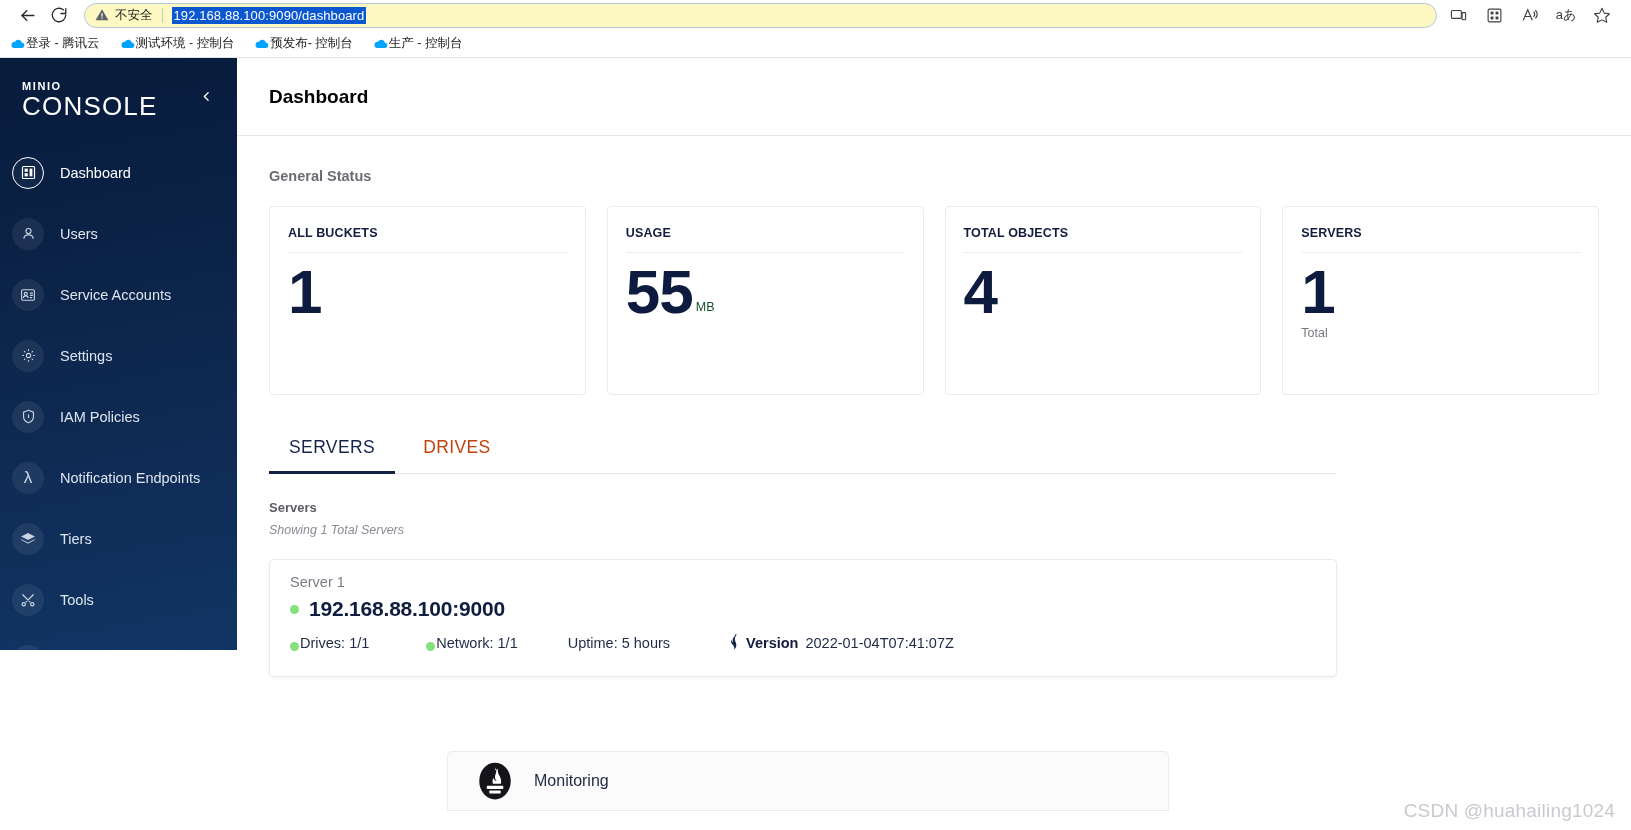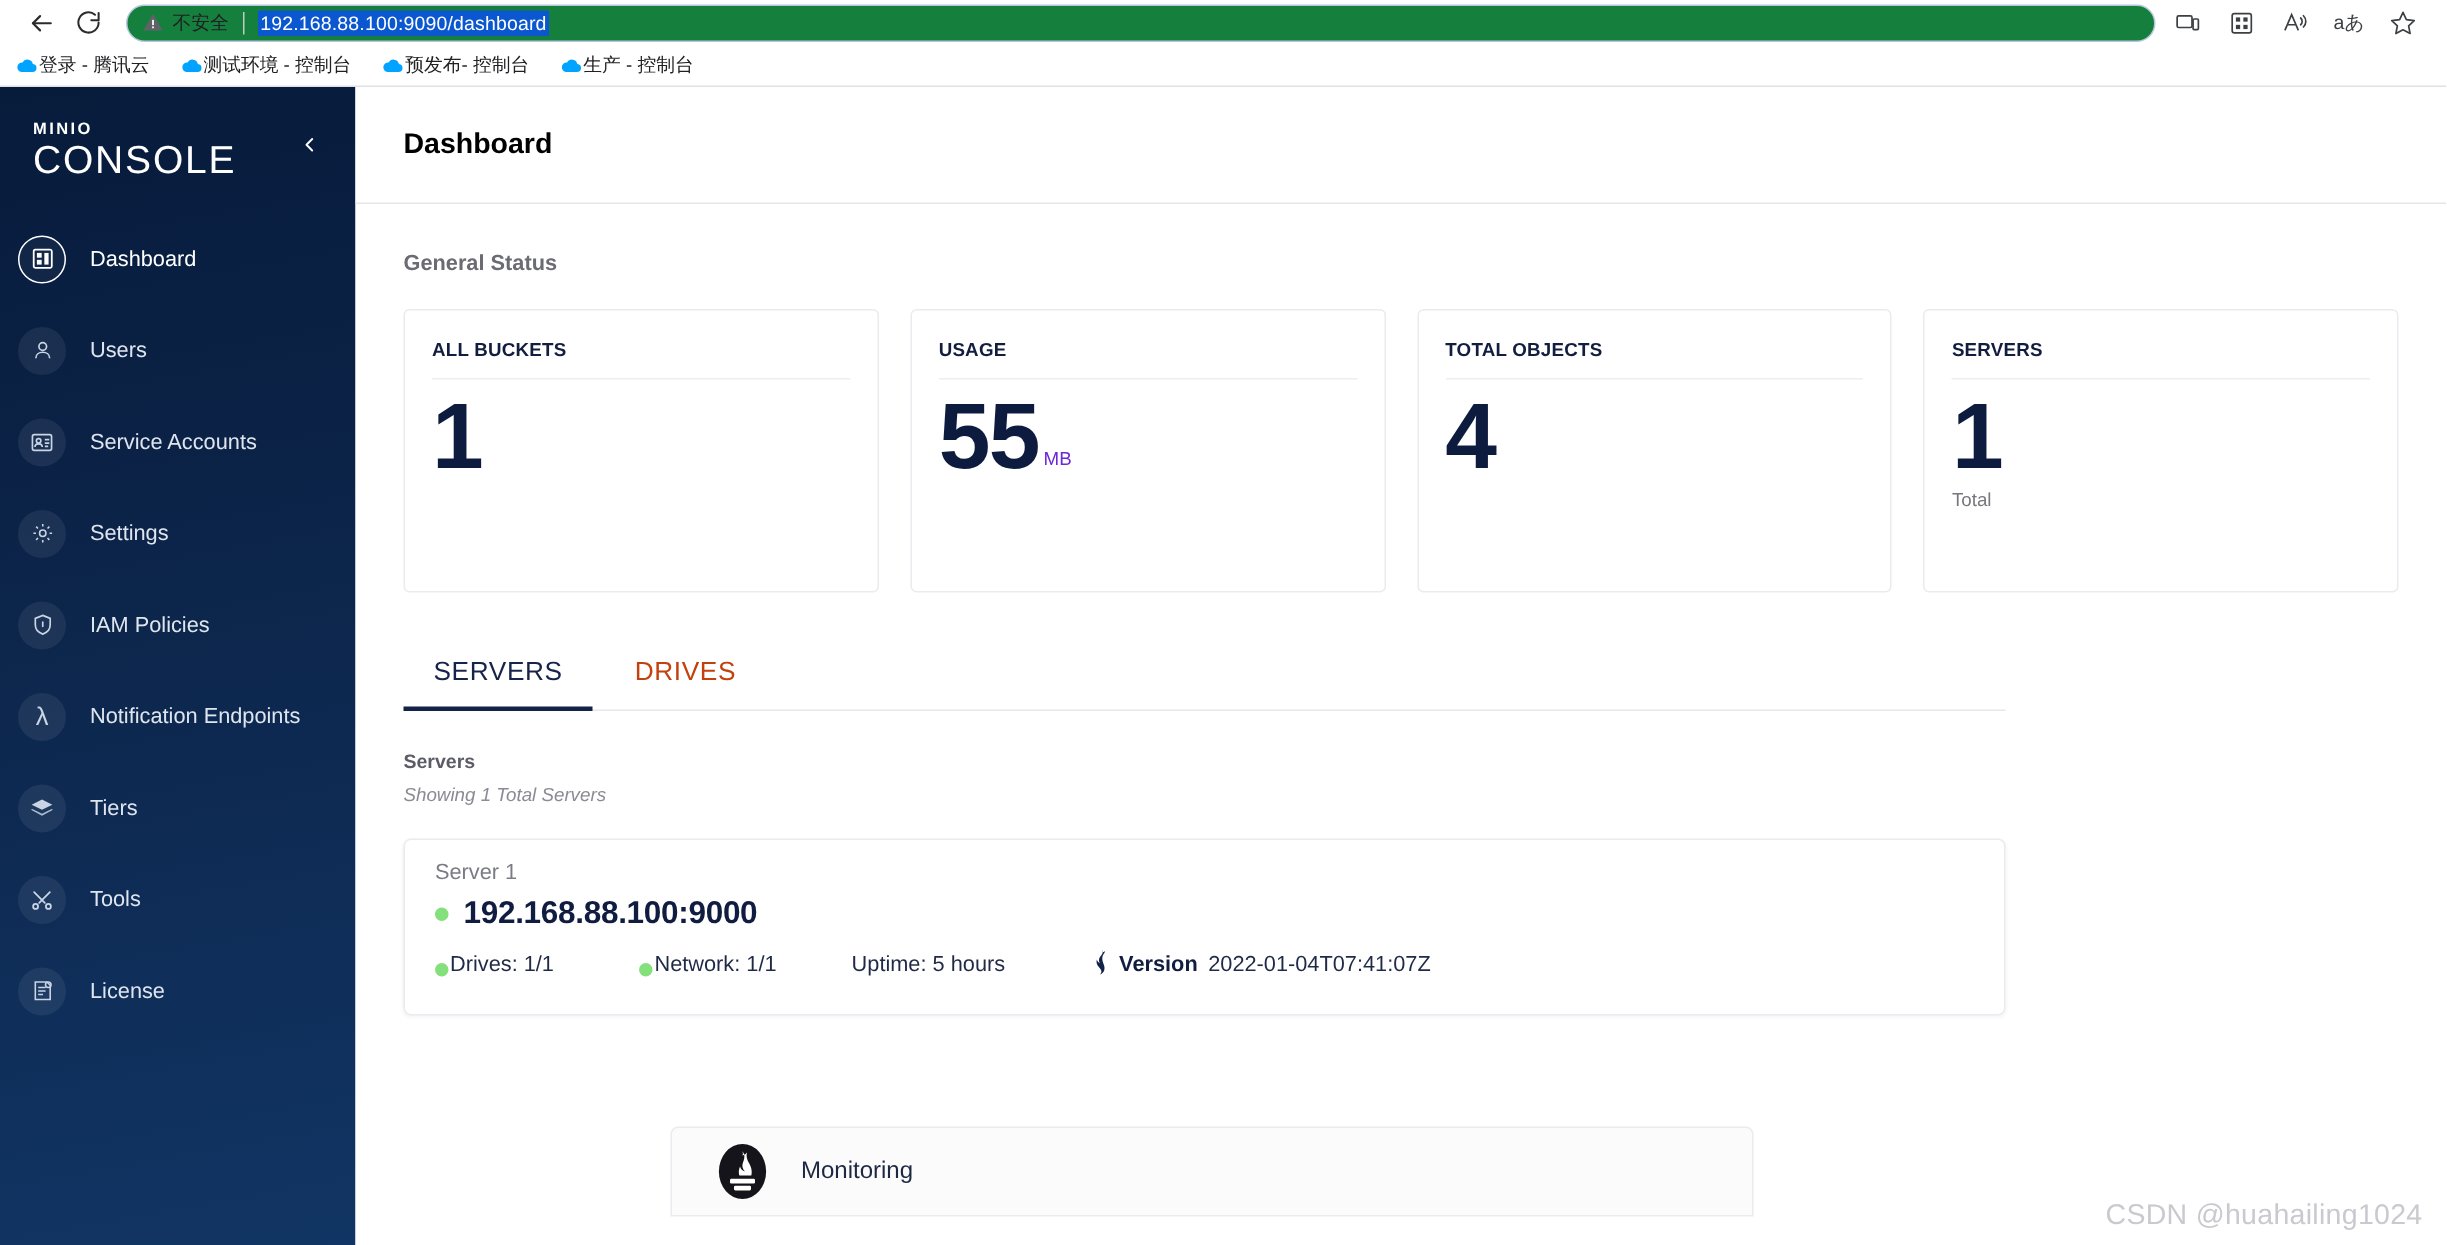--- a/index.html
+++ b/index.html
@@ -19,21 +19,21 @@
   }
   .nav-btn {
     width: 30px; height: 26px; display: flex;
     align-items: center; justify-content: center;
     color: #2b2b2b; flex: none;
   }
   .nav-btn svg { display: block; }
 
   .omnibox {
     flex: 1; height: 25px; margin-left: 8px; margin-right: 8px;
-    background: #15803d; border: 1px solid #b8c6db;
+    background: #fef9c3; border: 1px solid #b8c6db;
     border-radius: 13px; display: flex; align-items: center;
     padding: 0 10px; gap: 6px; min-width: 0;
   }
   .warn-icon { display: flex; align-items: center; color: #5f6368; }
   .omni-warn-text {
     font-size: 12.5px; color: #202124; white-space: nowrap;
     font-family: "Liberation Sans", sans-serif;
   }
   .omni-sep { width: 1px; height: 15px; background: #c7c7c7; margin: 0 3px; }
   .omni-url {
@@ -59,21 +59,21 @@
   .bm-label {
     font-size: 12.5px; color: #202124;
     font-family: "Liberation Sans", sans-serif; white-space: nowrap;
   }
 
   
   .app { display: flex; width: 1631px; height: 772px; }
 
   
   .sidebar {
-    width: 237px; flex: none; height: 772px;
+    width: 237px; flex: none; height: 592px;
     background: linear-gradient(170deg, #071b3b 0%, #0c2449 40%, #113564 100%);
     position: relative; overflow: hidden;
   }
   .logo-row {
     height: 70px; display: flex; align-items: center;
     justify-content: space-between; padding: 14px 18px 0 22px;
   }
   .logo-block { line-height: 1; }
   .logo-mini {
     font-size: 11px; font-weight: bold; color: #ffffff;
@@ -137,21 +137,21 @@
     border-bottom: 1px solid #eceef1;
   }
   .card-value-row {
     display: flex; align-items: baseline; margin-top: 6px;
   }
   .card-value {
     font-size: 62px; font-weight: bold; color: #0d1b3e;
     line-height: 1.05; letter-spacing: -1px;
   }
   .card-unit {
-    font-size: 12.5px; color: #6d28d9; margin-left: 3px;
+    font-size: 12.5px; color: #14532d; margin-left: 3px;
     position: relative; top: -2px;
   }
   .card-sub {
     font-size: 12.5px; color: #77777f; margin-top: 2px;
   }
 
   
   .tabs {
     display: flex; gap: 8px; margin-top: 34px;
     border-bottom: 1px solid #e6e8ec; width: 1068px;

